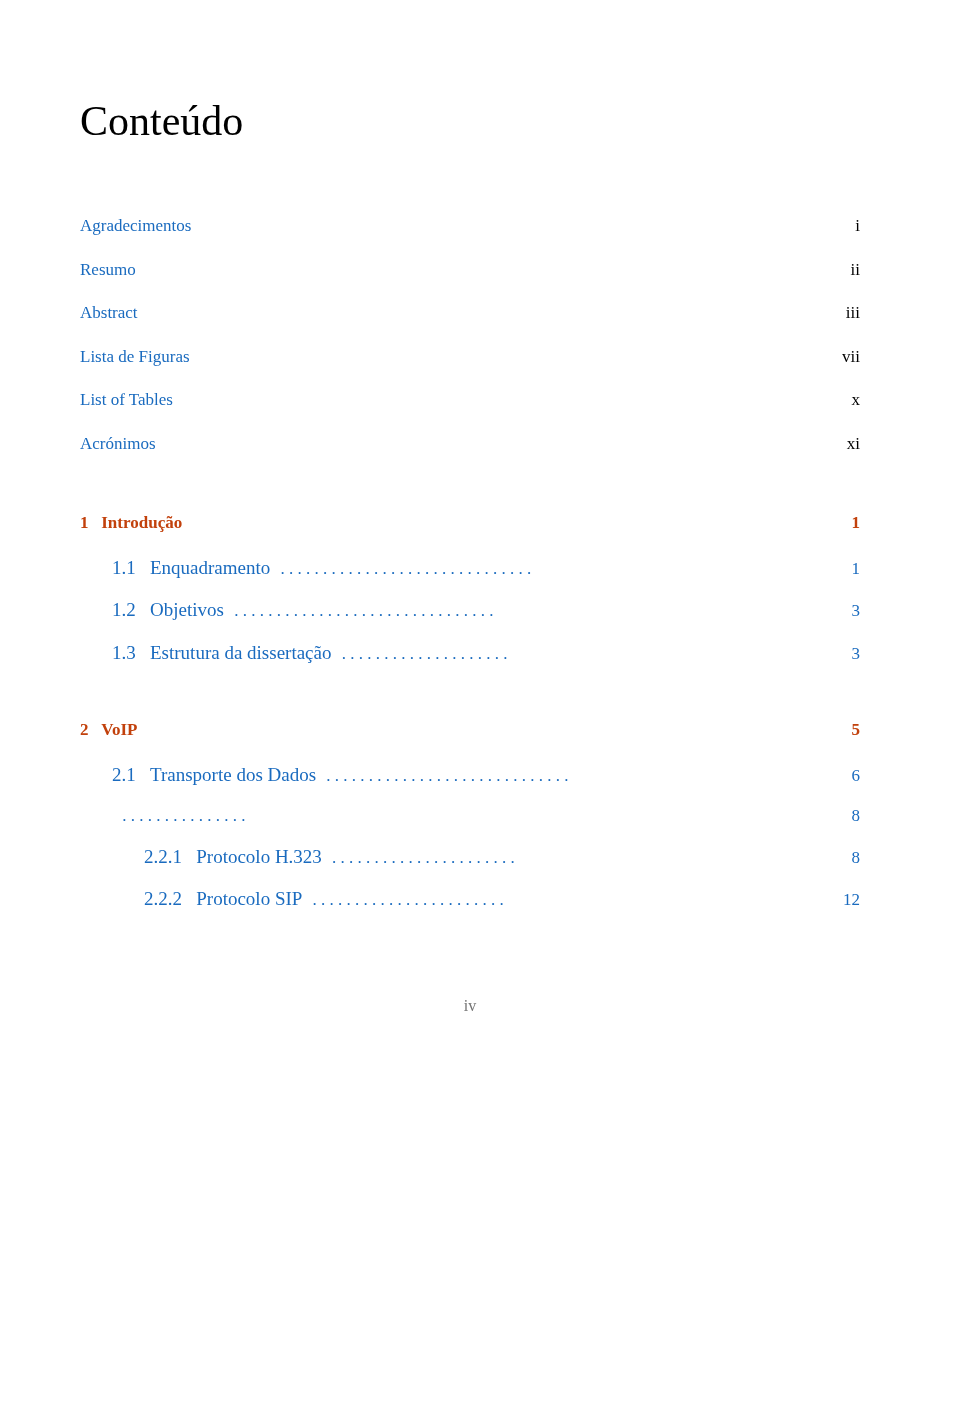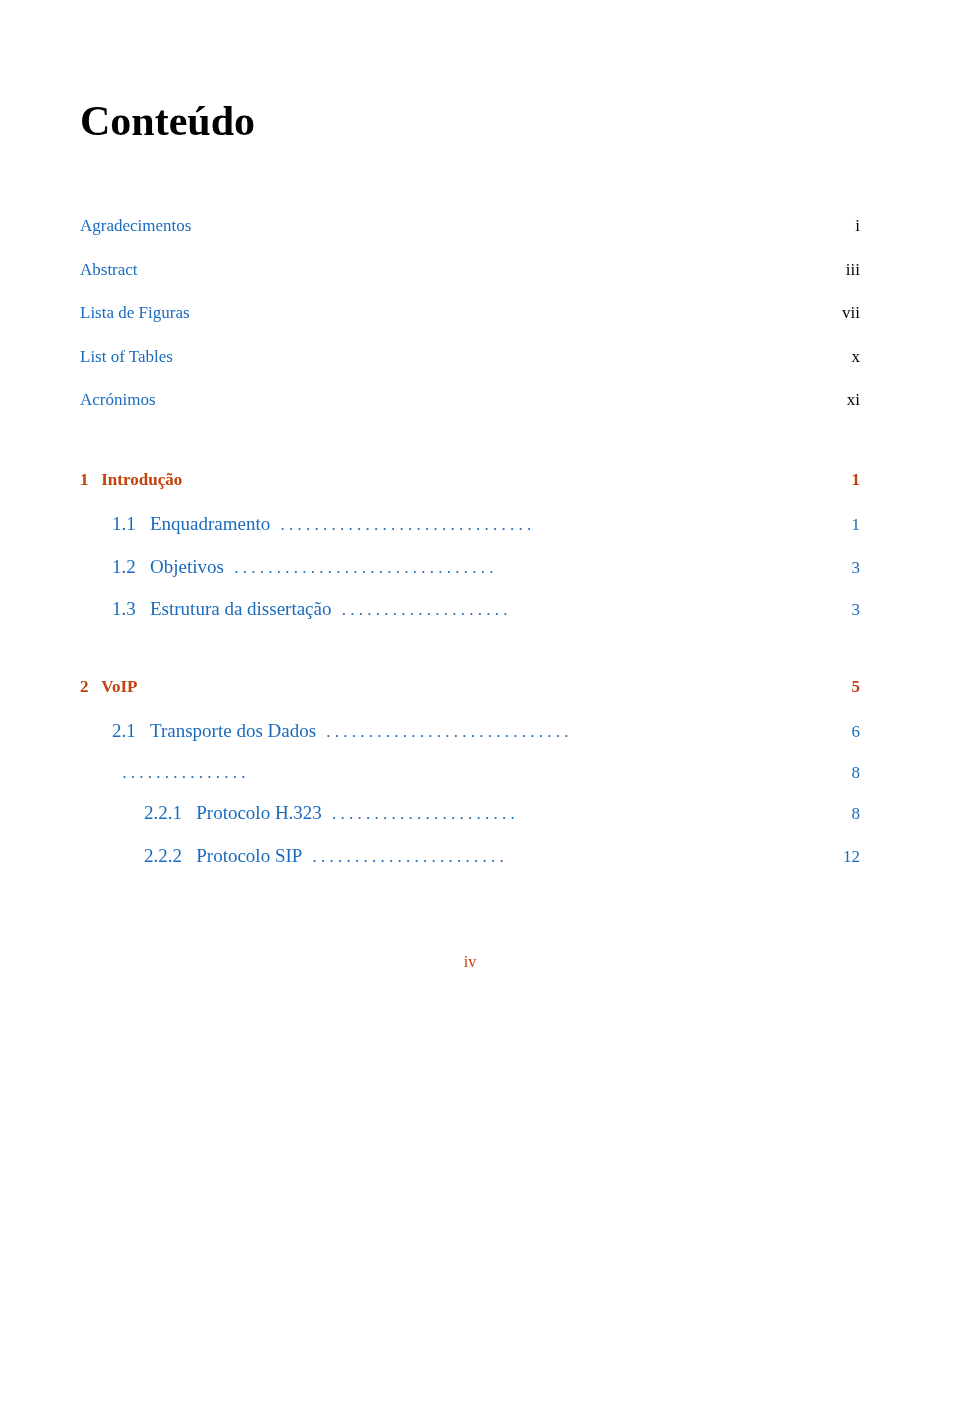--- a/index.html
+++ b/index.html
@@ -14,21 +14,21 @@
       width: 960px;
       min-height: 1415px;
       padding: 80px 100px 80px 80px;
       color: #000000;
       font-size: 16px;
       line-height: 1.5;
     }
 
     .page-title {
       font-size: 42px;
-      font-weight: bold;
+      font-weight: normal;
       color: #000000;
       margin-bottom: 60px;
       margin-top: 10px;
     }
 
     .toc-section {
       width: 100%;
     }
 
     .toc-entry {
@@ -111,41 +111,46 @@
     }
 
     .dots-line {
       color: #1a6bbf;
     }
 
     .footer {
       text-align: center;
       margin-top: 80px;
       font-size: 16px;
-      color: #c2410c;
+      color: #737373;
     }
 
     .spacer-chapter {
       height: 28px;
     }
   </style>
 </head>
 <body>
 
 <div>
   <h1 class="page-title">Conteúdo</h1>
 
   <div class="toc-section">
 
     <div class="toc-entry toc-entry-main">
       <span class="toc-label">Agradecimentos</span>
       <span class="toc-no-dots"></span>
       <span class="toc-page-roman">i</span>
     </div>
 
+    <div class="toc-entry toc-entry-main">
+      <span class="toc-label">Resumo</span>
+      <span class="toc-no-dots"></span>
+      <span class="toc-page-roman">ii</span>
+    </div>
 
     <div class="toc-entry toc-entry-main">
       <span class="toc-label">Abstract</span>
       <span class="toc-no-dots"></span>
       <span class="toc-page-roman">iii</span>
     </div>
 
     <div class="toc-entry toc-entry-main">
       <span class="toc-label">Lista de Figuras</span>
       <span class="toc-no-dots"></span>

